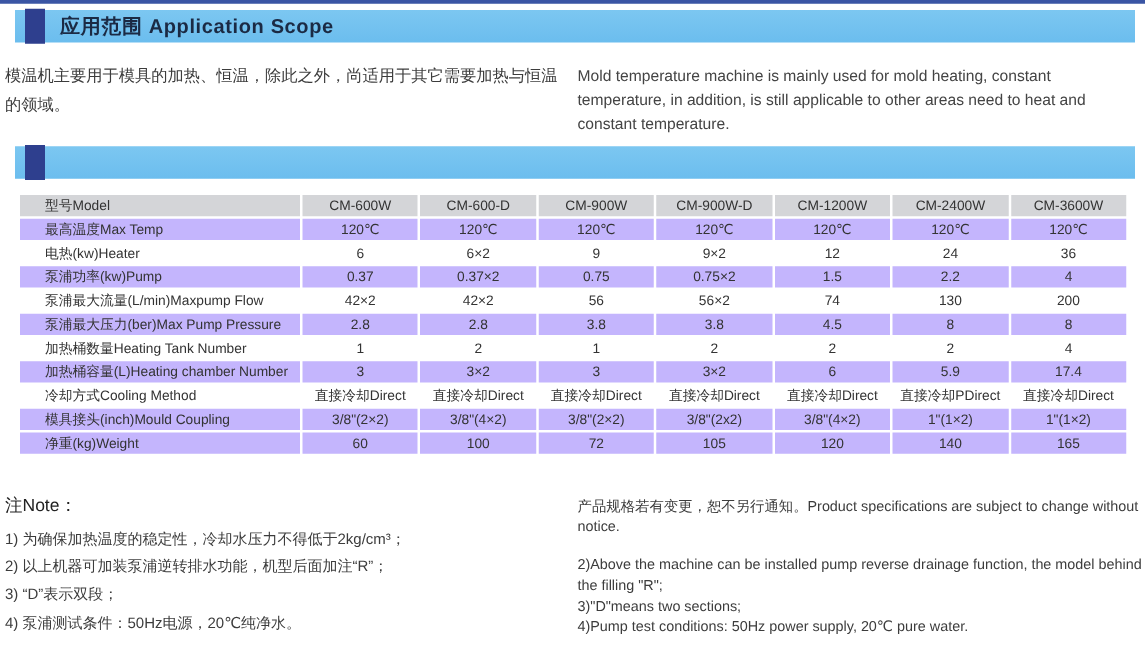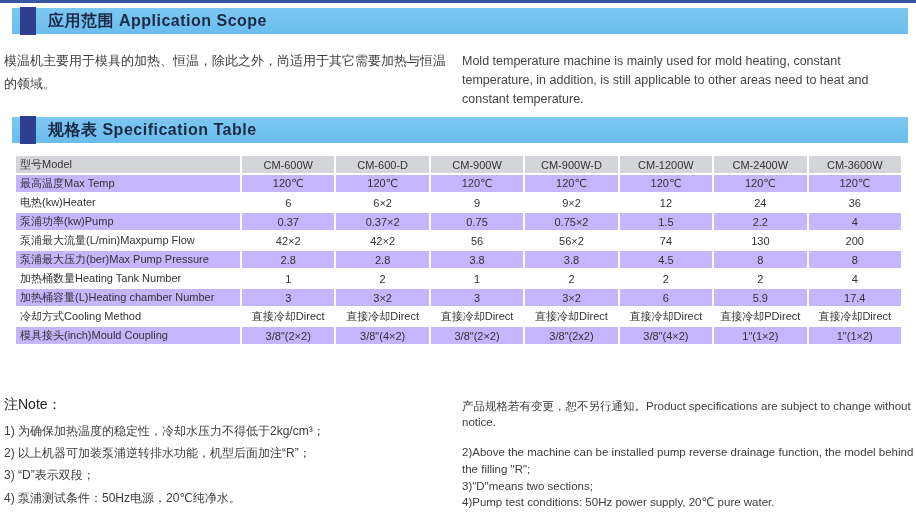--- a/index.html
+++ b/index.html
@@ -58,21 +58,21 @@
     font-weight: normal;
     text-align: center;
     vertical-align: middle;
     color: #333333;
     padding: 0 2px;
     white-space: nowrap;
     overflow: hidden;
   }
   table.spec .label-col { width: 224px; }
   table.spec th:first-child, table.spec td:first-child {
-    text-align: left; padding-left: 4px;
+    text-align: left; padding-left: 20px;
   }
   tr.head-row td { background: #d4d5d8; }
   tr.stripe td { background: #c4b5fd; }
   tr.plain td { background: #ffffff; }
   .notes-left {
     position: absolute; left: 4px; top: 396px; width: 448px;
   }
   .notes-left .heading {
     font-size: 14px; font-weight: normal; color: #222222;
     margin-bottom: 6px;
@@ -99,21 +99,20 @@
 <div class="section-header" id="app-header">
   <div class="accent"></div>
   <div class="title">应用范围 Application Scope</div>
 </div>
 
 <div class="para-cn">模温机主要用于模具的加热、恒温，除此之外，尚适用于其它需要加热与恒温的领域。</div>
 <div class="para-en">Mold temperature machine is mainly used for mold heating, constant temperature, in addition, is still applicable to other areas need to heat and constant temperature.</div>
 
 <div class="section-header" id="spec-header">
   <div class="accent"></div>
-  <div class="title">规格表 Specification Table</div>
 </div>
 
 <table class="spec">
   <colgroup>
     <col class="label-col">
     <col>
       <col>
       <col>
       <col>
       <col>
@@ -214,20 +213,30 @@
       <tr class="stripe">
         <td>模具接头(inch)Mould Coupling</td>
         <td>3/8"(2×2)</td>
         <td>3/8"(4×2)</td>
         <td>3/8"(2×2)</td>
         <td>3/8"(2x2)</td>
         <td>3/8"(4×2)</td>
         <td>1"(1×2)</td>
         <td>1"(1×2)</td>
       </tr>
+      <tr class="stripe">
+        <td>净重(kg)Weight</td>
+        <td>60</td>
+        <td>100</td>
+        <td>72</td>
+        <td>105</td>
+        <td>120</td>
+        <td>140</td>
+        <td>165</td>
+      </tr>
     </tbody>
 </table>
 
 <div class="notes-left">
   <div class="heading">注Note：</div>
   <div class="line">1) 为确保加热温度的稳定性，冷却水压力不得低于2kg/cm³；</div>
   <div class="line">2) 以上机器可加装泵浦逆转排水功能，机型后面加注“R”；</div>
   <div class="line">3) “D”表示双段；</div>
   <div class="line">4) 泵浦测试条件：50Hz电源，20℃纯净水。</div>
 </div>

